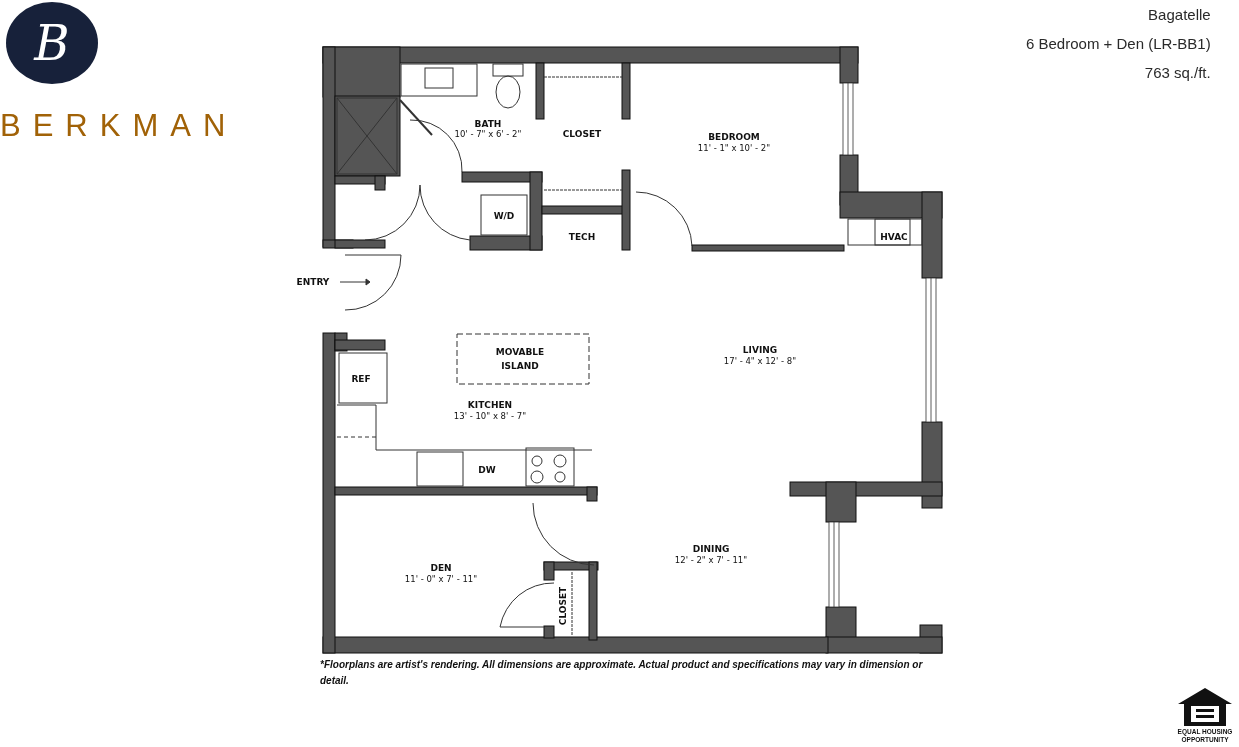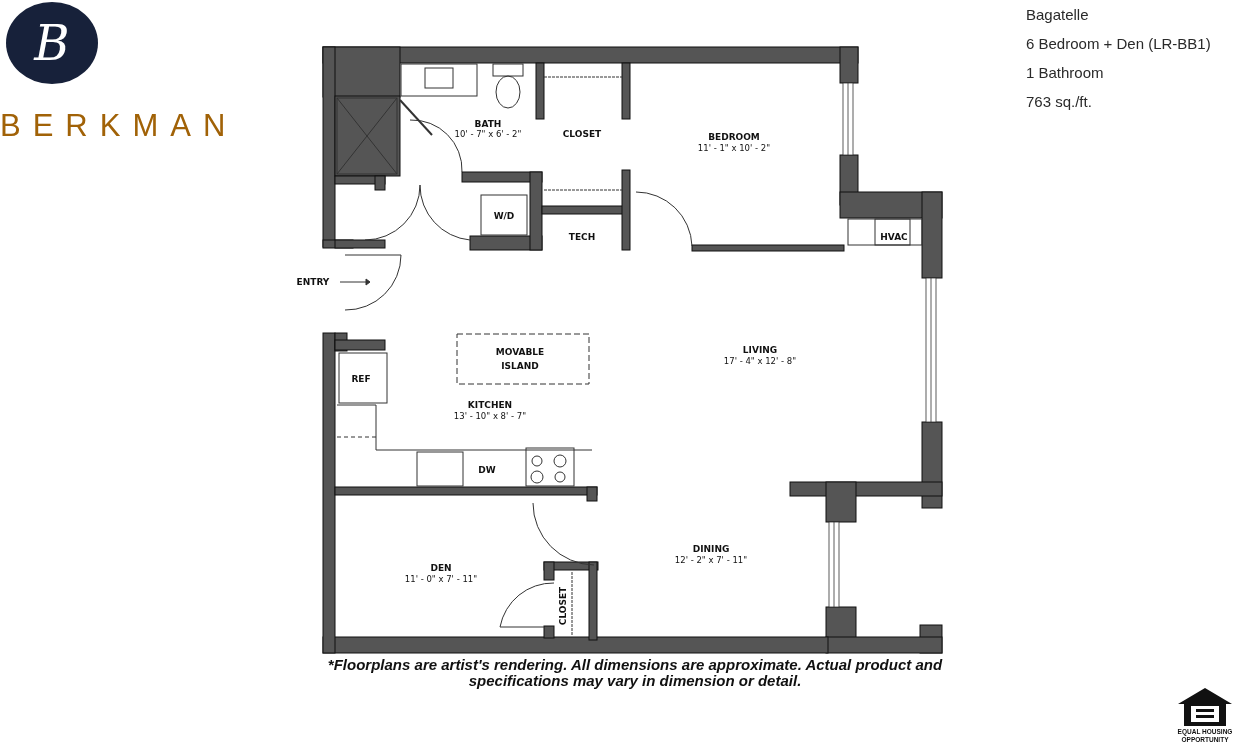--- a/index.html
+++ b/index.html
@@ -1,42 +1,41 @@
 <!DOCTYPE html>
 <html><head>
 <meta charset="utf-8">
 <style>
   html,body{margin:0;padding:0;background:#fff;}
   body{width:1239px;height:747px;position:relative;overflow:hidden;font-family:"Liberation Sans",sans-serif;}
   .logo{position:absolute;left:0;top:0;width:250px;height:150px;}
   .logo-circle{position:absolute;left:6px;top:2px;width:92px;height:82px;border-radius:50%;background:#17213a;}
   .logo-glyph{position:absolute;left:6px;top:2px;width:92px;height:82px;display:flex;align-items:center;justify-content:center;color:#fff;font-family:"DejaVu Serif",serif;font-style:italic;font-size:48px;}
   .brand{position:absolute;left:0;top:108px;font-size:31px;letter-spacing:12px;color:#a16207;font-family:"Liberation Sans",sans-serif;}
-  .info{position:absolute;left:1026px;top:0;color:#2a2a2a;font-size:15px;line-height:29px;}
+  .info{position:absolute;left:1026px;top:0;color:#2a2a2a;font-size:15px;line-height:29px;text-align:right;}
   .info div{white-space:nowrap;}
   svg.plan{position:absolute;left:0;top:0;}
   .room-name{font-family:"DejaVu Sans",sans-serif;font-weight:bold;font-size:9px;fill:#111;}
   .room-dim{font-family:"DejaVu Sans",sans-serif;font-size:8.5px;fill:#111;}
-  .disclaimer{position:absolute;left:320px;top:657px;width:630px;text-align:center;font-style:italic;font-weight:bold;font-size:15px;line-height:16px;color:#111;}
+  .disclaimer{position:absolute;left:320px;top:657px;width:630px;font-style:italic;font-weight:bold;font-size:10px;line-height:16px;color:#111;}
   .eho{position:absolute;left:1172px;top:684px;width:66px;height:62px;}
   .eho-label{position:absolute;left:0;top:44px;width:66px;text-align:center;font-size:6.5px;font-weight:bold;line-height:8px;color:#111;}
 </style>
 </head>
 <body>
 
 <div class="logo">
   <div class="logo-circle"></div>
   <div class="logo-glyph">B</div>
   <div class="brand">BERKMAN</div>
 </div>
 
 <div class="info">
   <div>Bagatelle</div>
   <div>6 Bedroom + Den (LR-BB1)</div>
-  <div>1 Bathroom</div>
   <div>763 sq./ft.</div>
 </div>
 
 <svg class="plan" width="1239" height="747">
   <g fill="#555" stroke="#111" stroke-width="1">
 
     <rect x="323" y="47" width="535" height="16"></rect>
 
     <rect x="323" y="47" width="77" height="50"></rect>
 

